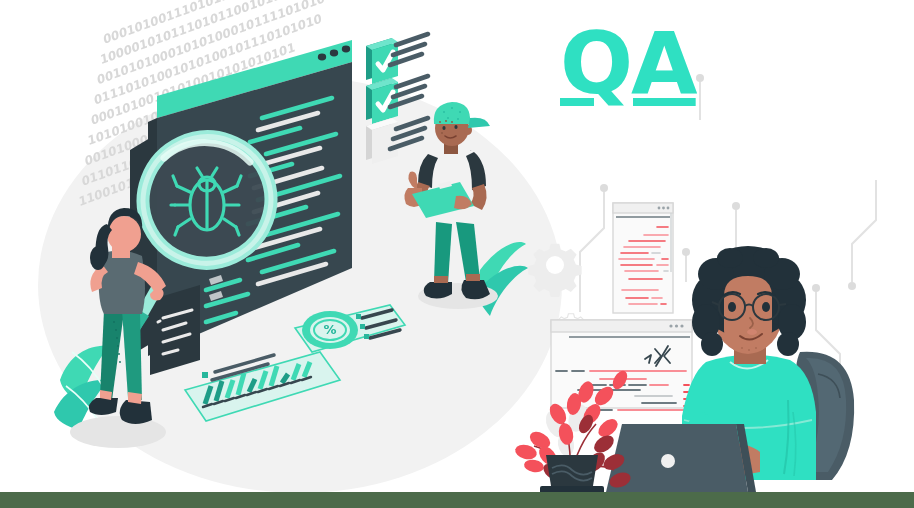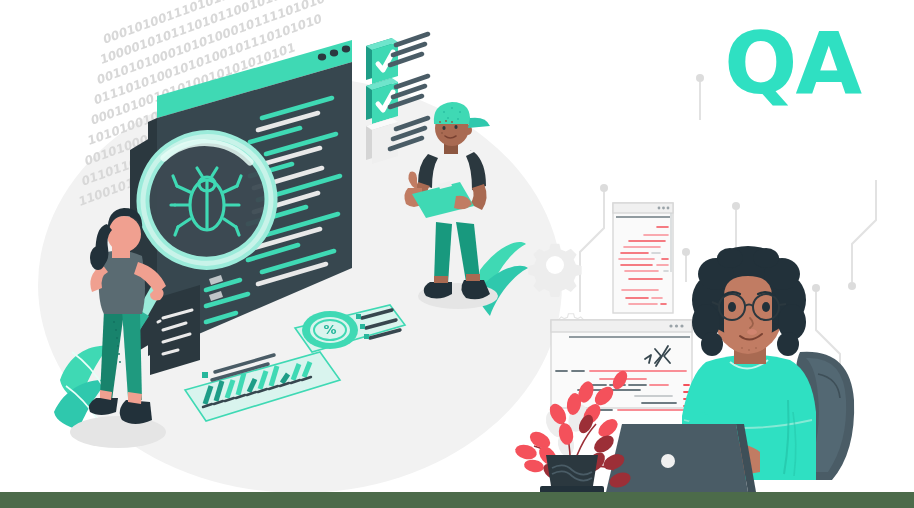--- a/index.html
+++ b/index.html
@@ -4,23 +4,24 @@
 <style>
   html,body{margin:0;padding:0;background:#ffffff;}
   body{font-family:"Liberation Sans",sans-serif;}
   #stage{
     position:relative;width:914px;height:508px;background:#ffffff;overflow:hidden;
   }
   #stage svg.layer{position:absolute;left:0;top:0;width:914px;height:508px;}
   .headline{
     position:absolute;
     left:560px;top:24px;width:300px;
-    text-align:right;
+    text-align:left;
     line-height:0.92;
     user-select:none;
+    text-decoration:underline;
   }
   .headline .qa{
     display:block;
     font-family:"DejaVu Sans",sans-serif;
     font-weight:bold;
     font-size:86px;
     letter-spacing:-2px;
   }
   .headline .testing{
     display:block;

